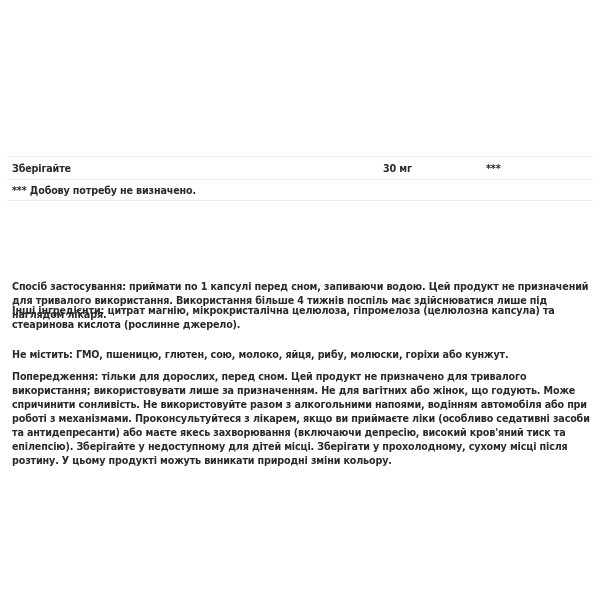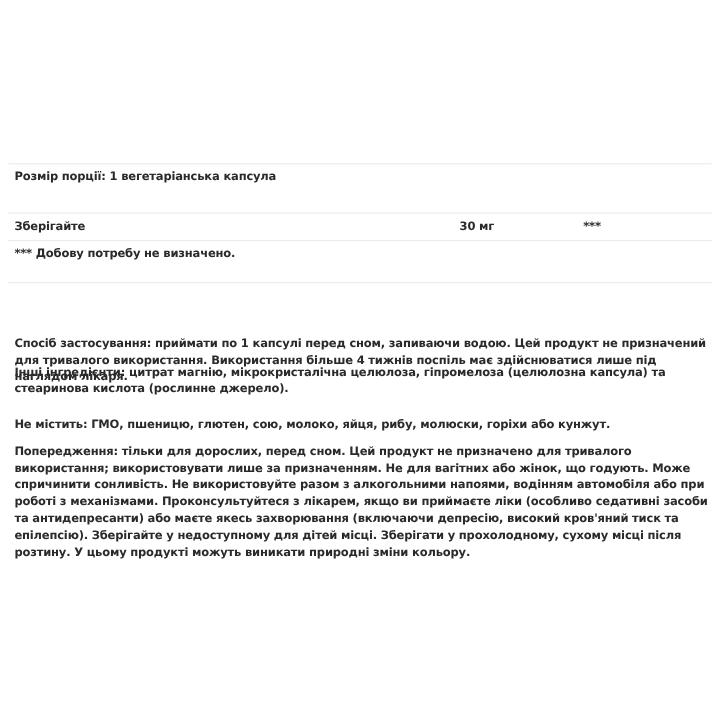--- a/index.html
+++ b/index.html
@@ -35,21 +35,21 @@
       line-height: 21px;
     }
     .row.header {
       height: 32px;
     }
     .row.nutrient {
       height: 23px;
       line-height: 23px;
     }
     .row.note {
-      height: 36px;
+      height: 22px;
       line-height: 22px;
       border-bottom: 1px solid #ececec;
     }
     .col-amount {
       position: absolute;
       left: 376px;
     }
     .col-dv {
       position: absolute;
       left: 479px;
@@ -75,23 +75,20 @@
     }
     .p-usage { top: 280px; }
     .p-ingredients { top: 304px; }
     .p-free { top: 348px; }
     .p-warning { top: 370px; }
   </style>
 </head>
 <body>
 
 <div class="facts">
-  <div class="row single">
-    <span>Розмір порції: 1 вегетаріанська капсула</span>
-  </div>
   <div class="gap"></div>
   <div class="row nutrient">
     <span>Зберігайте</span>
     <span class="col-amount">30 мг</span>
     <span class="col-dv">***</span>
   </div>
   <div class="row note">
     <span>*** Добову потребу не визначено.</span>
   </div>
 </div>

